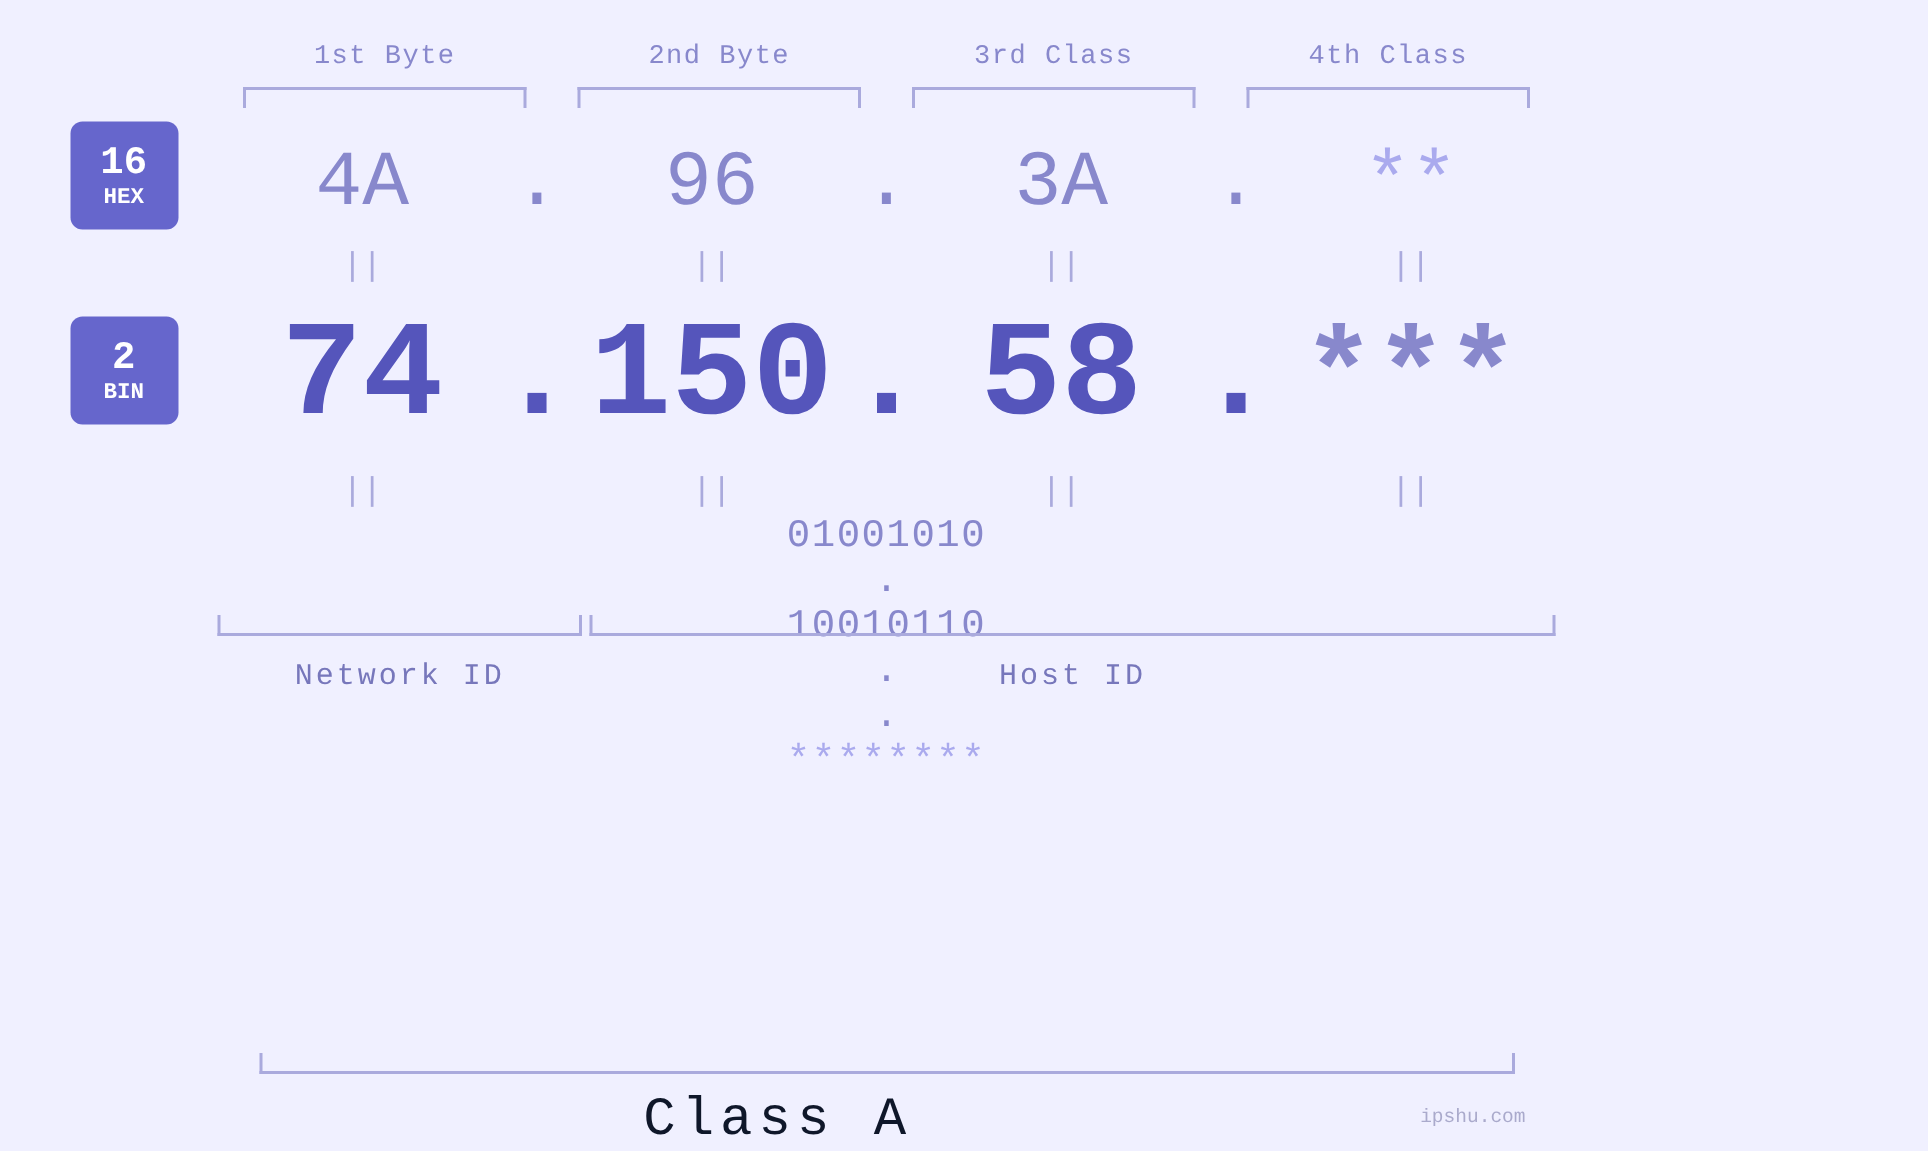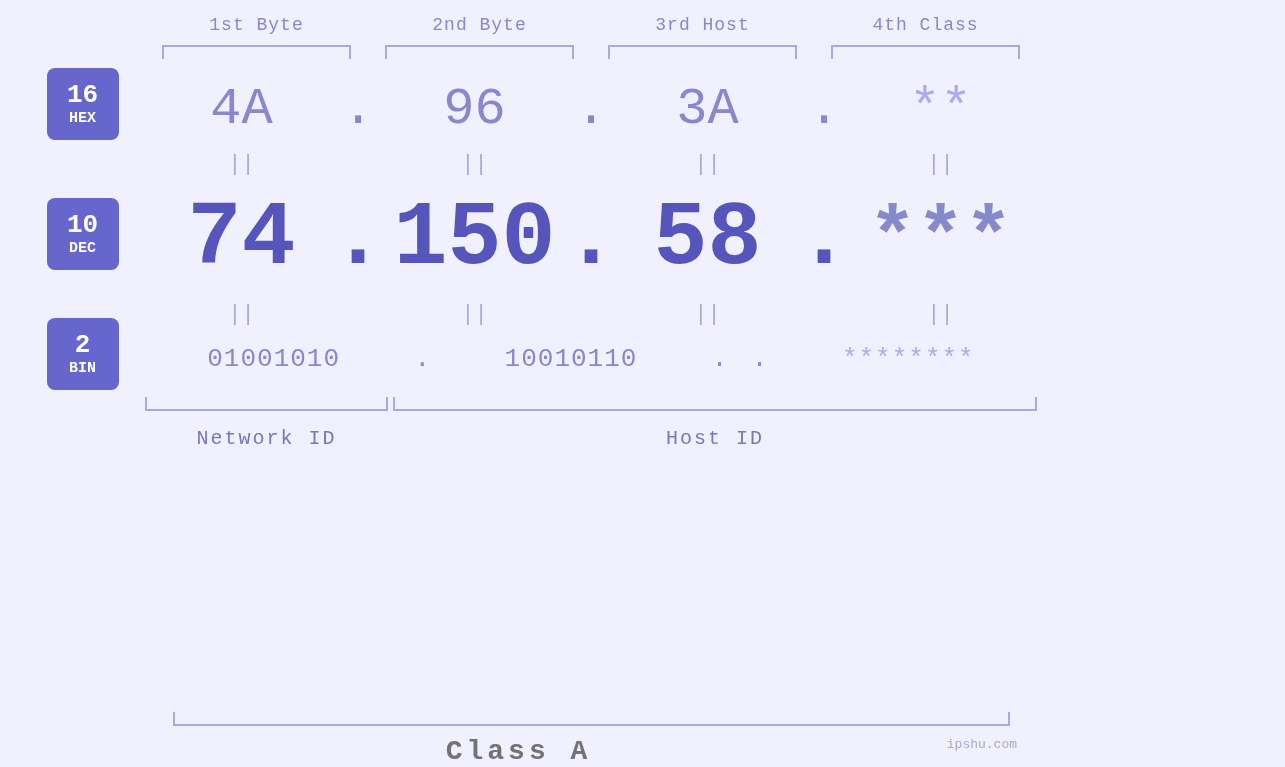--- a/index.html
+++ b/index.html
@@ -14,21 +14,21 @@
     }
 
     .main-container {
       width: 1037px;
       height: 767px;
       position: relative;
       display: flex;
       flex-direction: column;
       align-items: center;
       justify-content: center;
-      padding-top: 15px;
+      padding-top: 28px;
     }
 
     
     .byte-headers {
       display: flex;
       width: 100%;
       padding-left: 145px;
       margin-bottom: 10px;
     }
 
@@ -217,21 +217,21 @@
 
   </style>
 </head>
 <body>
 
 <div class="main-container">
 
   <div class="byte-headers">
     <div class="byte-header">1st Byte</div>
     <div class="byte-header">2nd Byte</div>
-    <div class="byte-header">3rd Host</div>
+    <div class="byte-header">3rd Class</div>
     <div class="byte-header">4th Class</div>
   </div>
 
   <div class="brackets-row">
     <div class="bracket-cell">
       <div class="bracket-top"></div>
     </div>
     <div class="bracket-cell">
       <div class="bracket-top"></div>
     </div>
@@ -249,26 +249,20 @@
 
       <div style="height:80px; display:flex; align-items:center; justify-content:center;">
         <div class="badge">
           <span class="badge-number">16</span>
           <span class="badge-label">HEX</span>
         </div>
       </div>
 
       <div style="height:30px;"></div>
 
-      <div style="height:120px; display:flex; align-items:center; justify-content:center;">
-        <div class="badge">
-          <span class="badge-number">10</span>
-          <span class="badge-label">DEC</span>
-        </div>
-      </div>
 
       <div style="height:30px;"></div>
 
       <div style="height:60px; display:flex; align-items:center; justify-content:center;">
         <div class="badge">
           <span class="badge-number">2</span>
           <span class="badge-label">BIN</span>
         </div>
       </div>
     </div>
@@ -336,21 +330,21 @@
       <div class="equals-row" style="height:30px;">
         <div class="equals-cell">||</div>
         <div class="equals-dot-spacer"></div>
         <div class="equals-cell">||</div>
         <div class="equals-dot-spacer"></div>
         <div class="equals-cell">||</div>
         <div class="equals-dot-spacer"></div>
         <div class="equals-cell">||</div>
       </div>
 
-      <div class="value-row" style="height:60px;">
+      <div class="value-row" style="height:60px;flex-direction:column;">
         <div class="value-cell">
           <span class="bin-val">01001010</span>
         </div>
         <div class="dot-cell">
           <span class="bin-dot">.</span>
         </div>
         <div class="value-cell">
           <span class="bin-val">10010110</span>
         </div>
         <div class="dot-cell">
@@ -378,18 +372,18 @@
         <div style="width:5px;"></div>
         <div style="flex:1; text-align:center; color:#7777bb; font-size:20px; font-family:'Courier New',Courier,monospace; letter-spacing:2px;">Host ID</div>
       </div>
 
     </div>
   </div>
 
   <div style="width:calc(100% - 145px - 55px); margin-left:145px; margin-top:12px; height:14px; border-bottom:2px solid #aaaadd; border-left:2px solid #aaaadd; border-right:2px solid #aaaadd;"></div>
 
   <div style="display:flex; justify-content:center; width:100%; margin-top:10px;">
-    <span style="font-size:28px; color:#737373; font-family:'Courier New',Courier,monospace; letter-spacing:4px;font-weight:bold;">Class A</span>
+    <span style="font-size:36px; color:#0f172a; font-family:'Courier New',Courier,monospace; letter-spacing:4px;">Class A</span>
   </div>
 
   <div class="watermark">ipshu.com</div>
 
 </div>
 
 </body></html>

